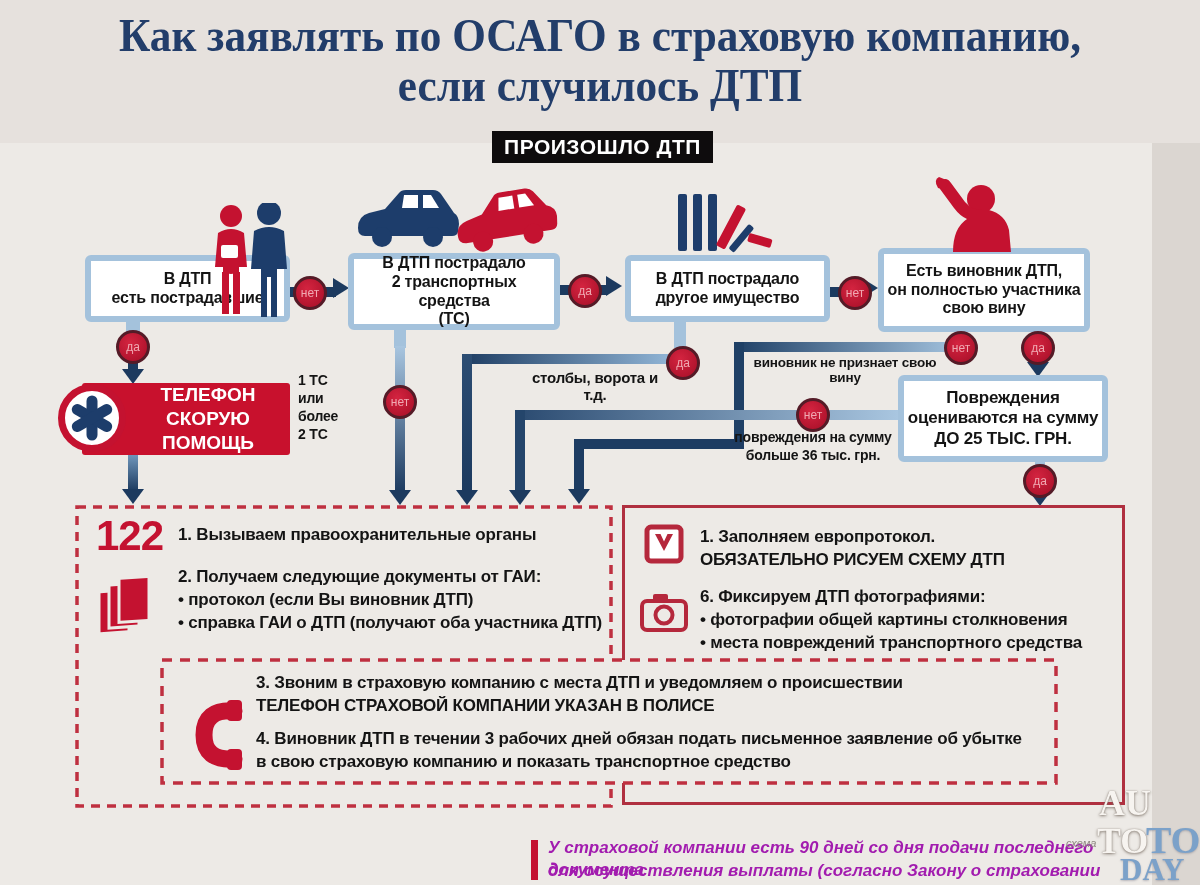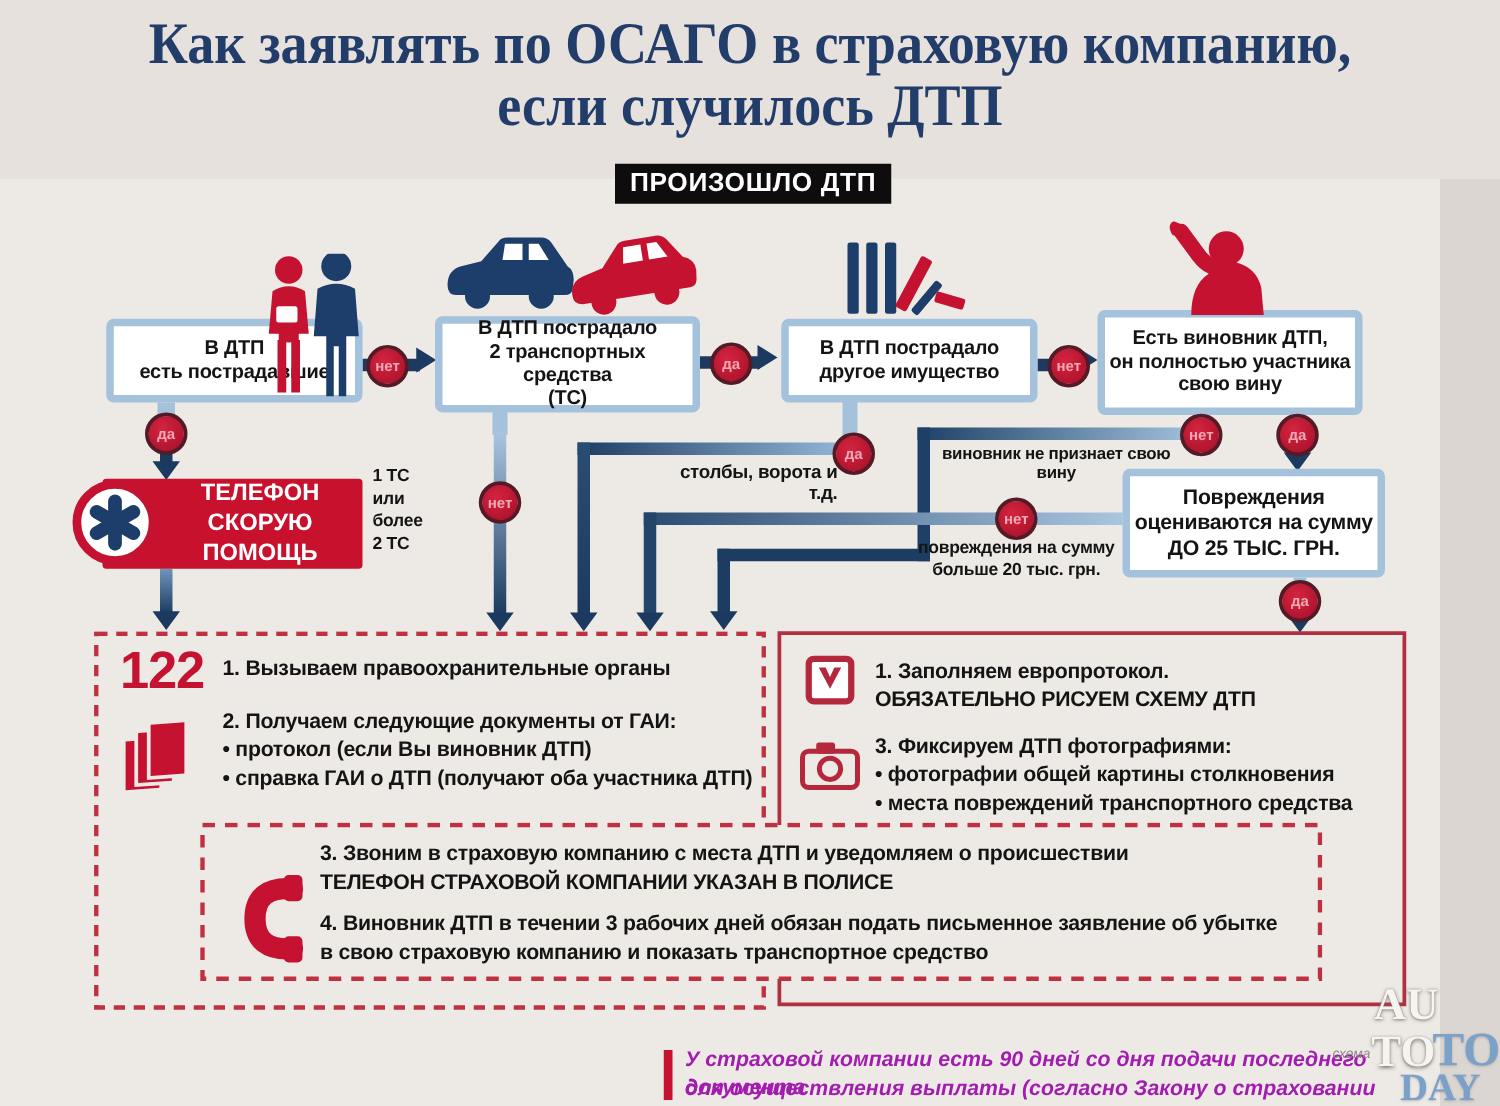--- a/index.html
+++ b/index.html
@@ -5,21 +5,21 @@
 *{margin:0;padding:0;box-sizing:border-box}
 html,body{width:1200px;height:885px}
 body{position:relative;font-family:"Liberation Sans",sans-serif;background:#e6e1dd;overflow:hidden}
 .abs{position:absolute}
 .panel{left:0;top:143px;width:1200px;height:742px;background:#edeae6;z-index:0}
 .rstrip{left:1152px;top:143px;width:48px;height:742px;background:#dbd6d1;z-index:1}
 .title{width:1200px;text-align:center;font-family:"Liberation Serif",serif;font-weight:bold;color:#223d6a;z-index:2;transform:scaleX(.92)}
 .badge{background:#0e0c0d;color:#fff;font-weight:bold;font-size:21px;letter-spacing:.5px;display:flex;align-items:center;justify-content:center;z-index:4}
 .flowbox{background:#fff;border:6px solid #a4c2dc;border-radius:6px;display:flex;align-items:center;justify-content:center;text-align:center;font-weight:bold;color:#141414;font-size:16px;line-height:1.18;white-space:pre-line;letter-spacing:-.2px;z-index:10}
 .redbox{background:#c8112d;color:#fff;border-radius:3px;display:flex;align-items:center;justify-content:center;text-align:center;font-weight:bold;font-size:19px;line-height:1.25;white-space:pre-line;z-index:10}
-.circle{width:34px;height:34px;border-radius:50%;background:radial-gradient(circle at 40% 35%,#d42440,#a50e27);border:3px solid #541b27;color:#f0a9b2;font-size:12px;font-weight:bold;display:flex;align-items:center;justify-content:center;z-index:30}
+.circle{width:34px;height:34px;border-radius:50%;background:radial-gradient(circle at 40% 35%,#d42440,#a50e27);border:3px solid #541b27;color:#f0a9b2;font-size:12px;font-weight:normal;display:flex;align-items:center;justify-content:center;z-index:30}
 .line{z-index:5}
 .ahead-d{width:0;height:0;border-left:11px solid transparent;border-right:11px solid transparent;border-top:15px solid #1c3a5f;z-index:6}
 .ahead-r{width:0;height:0;border-top:10px solid transparent;border-bottom:10px solid transparent;border-left:16px solid #1c3a5f;z-index:6}
 .flowlabel{font-weight:bold;color:#141414;white-space:pre-line;z-index:8;letter-spacing:-.2px}
 .steps{font-weight:bold;color:#141414;font-size:17px;line-height:1.35;white-space:pre-line;letter-spacing:-.2px;z-index:19}
 .icon{z-index:12}
 .medcircle{width:68px;height:68px;background:#fff;border:7px solid #c41230;border-radius:50%;display:flex;align-items:center;justify-content:center;z-index:12}
 .phone102{color:#c41230;font-size:42px;font-weight:bold;letter-spacing:-1px;z-index:19}
 .footer-bar{width:7px;height:40px;background:#c41230;z-index:4}
 .footer-text{font-style:italic;font-weight:bold;font-size:17px;line-height:1.32;color:#a21caf;white-space:pre-line;z-index:4}
@@ -88,24 +88,24 @@
 <div class="abs circle" style="left:666px;top:346px">да</div>
 <div class="abs circle" style="left:944px;top:331px">нет</div>
 <div class="abs circle" style="left:1021px;top:331px">да</div>
 <div class="abs circle" style="left:796px;top:398px">нет</div>
 <div class="abs circle" style="left:1023px;top:464px">да</div>
 
 <div class="abs flowlabel" style="left:298px;top:372px;width:82px;font-size:14px;line-height:1.28;text-align:left">1 ТС
 или
 более
 2 ТС</div>
-<div class="abs flowlabel" style="left:520px;top:369px;width:150px;font-size:15px;text-align:right">столбы, ворота и т.д.</div>
+<div class="abs flowlabel" style="left:520px;top:369px;width:150px;font-size:15px;text-align:center">столбы, ворота и т.д.</div>
 <div class="abs flowlabel" style="left:740px;top:355px;width:210px;font-size:13.5px;text-align:center">виновник не признает свою вину</div>
 <div class="abs flowlabel" style="left:733px;top:429px;width:160px;font-size:14px;line-height:1.25;text-align:center">повреждения на сумму
-больше 20 тыс. грн.</div>
+больше 36 тыс. грн.</div>
 
 <div class="abs flowbox" style="left:85px;top:255px;width:205px;height:67px">В ДТП
 есть пострадавшие</div>
 <div class="abs flowbox" style="left:348px;top:253px;width:212px;height:77px">В ДТП пострадало
 2 транспортных средства
 (ТС)</div>
 <div class="abs flowbox" style="left:625px;top:255px;width:205px;height:67px">В ДТП пострадало
 другое имущество</div>
 <div class="abs flowbox" style="left:878px;top:248px;width:212px;height:84px">Есть виновник ДТП,
 он полностью участника
@@ -227,21 +227,21 @@
 </div>
 <div class="abs steps" style="left:700px;top:526px;width:420px">1. Заполняем европротокол.
 ОБЯЗАТЕЛЬНО РИСУЕМ СХЕМУ ДТП</div>
 <div class="abs icon" style="left:640px;top:592px;z-index:19">
   <svg width="48" height="40" viewBox="0 0 48 40">
     <rect x="2" y="9" width="44" height="29" rx="5" fill="none" stroke="#b5283c" stroke-width="4"></rect>
     <rect x="13" y="2" width="15" height="9" rx="2" fill="#b5283c"></rect>
     <circle cx="24" cy="23" r="8.5" fill="none" stroke="#b5283c" stroke-width="4"></circle>
   </svg>
 </div>
-<div class="abs steps" style="left:700px;top:586px;width:420px">3. Фиксируем ДТП фотографиями:
+<div class="abs steps" style="left:700px;top:586px;width:420px">6. Фиксируем ДТП фотографиями:
 • фотографии общей картины столкновения
 • места повреждений транспортного средства</div>
 
 <div class="abs icon" style="left:190px;top:698px;z-index:19">
   <svg width="54" height="74" viewBox="0 0 54 74">
     <path d="M44 13 Q14 11 14 37 Q14 63 44 61" fill="none" stroke="#c41230" stroke-width="17" stroke-linecap="round"></path>
     <rect x="37" y="2" width="15" height="21" rx="4" fill="#c41230"></rect>
     <rect x="37" y="51" width="15" height="21" rx="4" fill="#c41230"></rect>
   </svg>
 </div>

